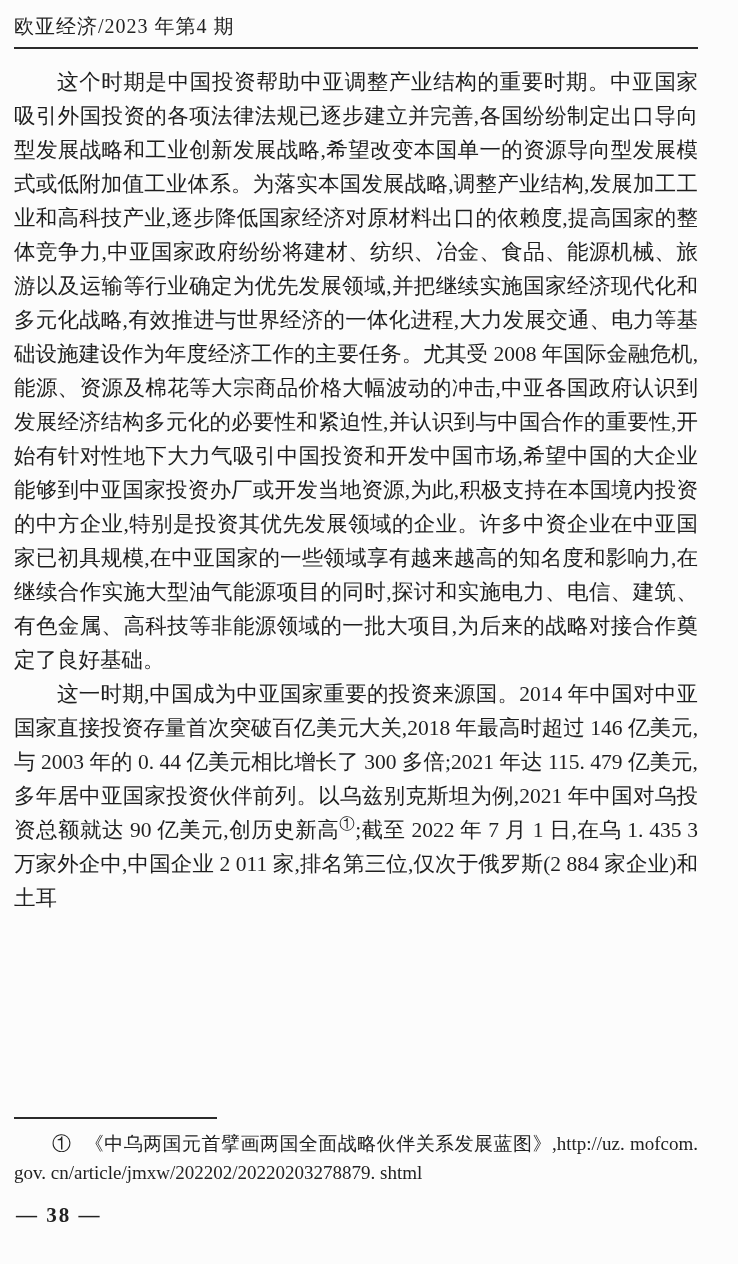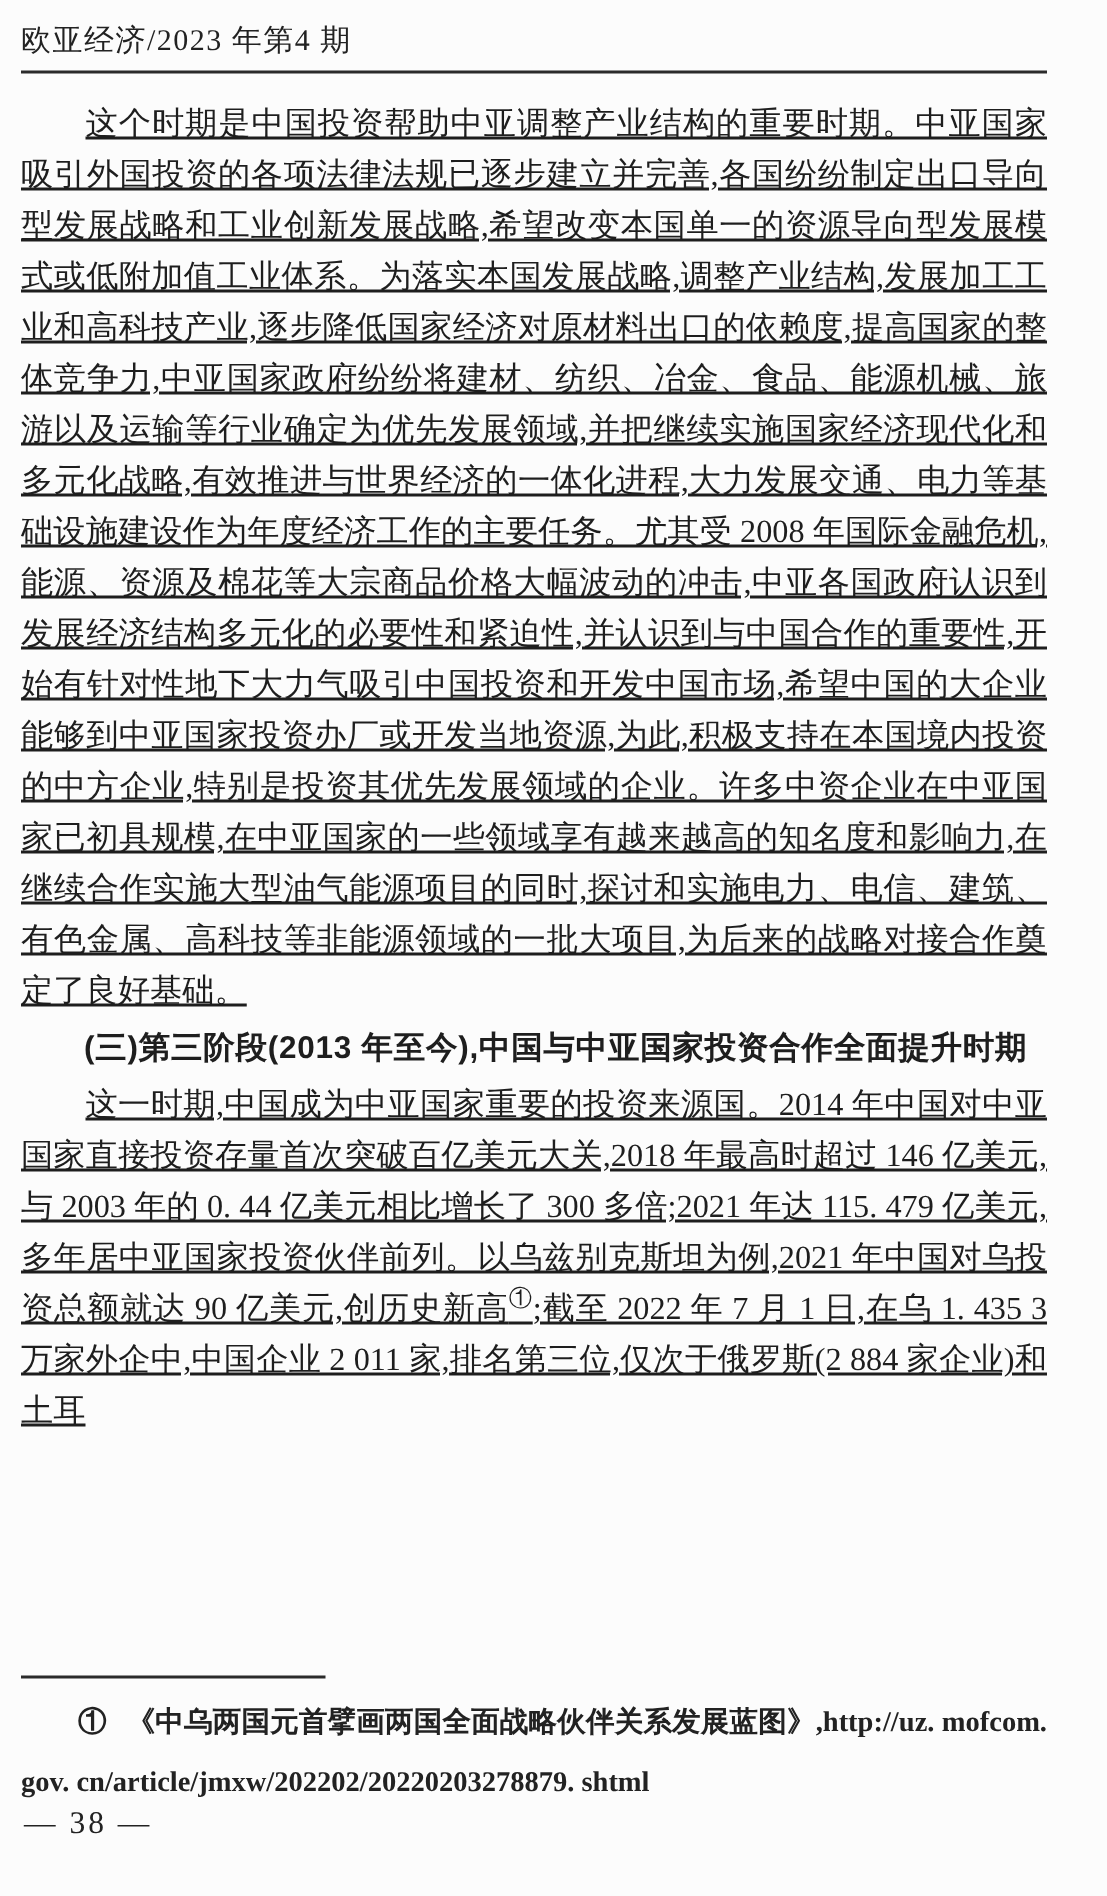--- a/index.html
+++ b/index.html
@@ -37,21 +37,20 @@
   
   .article {
     margin-top: 16px;
     font-size: 21.5px;
     line-height: 34px;
     text-align: justify;
   }
   .article p {
     margin: 0;
     text-indent: 2em;
-    text-decoration: underline;
   }
   .section-heading {
     font-family: "Liberation Sans", "DejaVu Sans", sans-serif;
     font-weight: bold;
     font-size: 21px;
     line-height: 34px;
     text-indent: 2em;
     margin: 5px 0 3px 0;
     letter-spacing: 0.5px;
   }
@@ -69,54 +68,53 @@
   }
   .footnote-divider {
     width: 203px;
     height: 0;
     border-top: 2px solid #2b2b2b;
     margin-bottom: 10px;
   }
   .footnote {
     margin: 0;
     font-size: 19px;
-    line-height: 40px;
+    line-height: 29px;
     text-align: justify;
     text-indent: 2em;
     color: #222;
-    font-weight: bold;
   }
   .footnote .fn-marker {
     margin-right: 0.7em;
   }
   
   .page-number {
     position: absolute;
     left: 16px;
     top: 1203px;
     font-size: 21px;
     letter-spacing: 2px;
     color: #222;
+    font-weight: bold;
   }
 </style>
 </head>
 <body>
 
 <div class="page">
   <div class="content">
 
     <div class="running-head">
       <span class="journal-issue">欧亚经济/2023 年第4 期</span>
     </div>
 
     <div class="article">
 
       <p>这个时期是中国投资帮助中亚调整产业结构的重要时期。中亚国家吸引外国投资的各项法律法规已逐步建立并完善,各国纷纷制定出口导向型发展战略和工业创新发展战略,希望改变本国单一的资源导向型发展模式或低附加值工业体系。为落实本国发展战略,调整产业结构,发展加工工业和高科技产业,逐步降低国家经济对原材料出口的依赖度,提高国家的整体竞争力,中亚国家政府纷纷将建材、纺织、冶金、食品、能源机械、旅游以及运输等行业确定为优先发展领域,并把继续实施国家经济现代化和多元化战略,有效推进与世界经济的一体化进程,大力发展交通、电力等基础设施建设作为年度经济工作的主要任务。尤其受 2008 年国际金融危机,能源、资源及棉花等大宗商品价格大幅波动的冲击,中亚各国政府认识到发展经济结构多元化的必要性和紧迫性,并认识到与中国合作的重要性,开始有针对性地下大力气吸引中国投资和开发中国市场,希望中国的大企业能够到中亚国家投资办厂或开发当地资源,为此,积极支持在本国境内投资的中方企业,特别是投资其优先发展领域的企业。许多中资企业在中亚国家已初具规模,在中亚国家的一些领域享有越来越高的知名度和影响力,在继续合作实施大型油气能源项目的同时,探讨和实施电力、电信、建筑、有色金属、高科技等非能源领域的一批大项目,为后来的战略对接合作奠定了良好基础。</p>
 
-      <div class="section-heading">(三)第三阶段(2013 年至今),中国与中亚国家投资合作全面提升时期</div>
 
 
       <p>
         <span>这一时期,中国成为中亚国家重要的投资来源国。2014 年中国对中亚国家直接投资存量首次突破百亿美元大关,2018 年最高时超过 146 亿美元,与 2003 年的 0. 44 亿美元相比增长了 300 多倍;2021 年达 115. 479 亿美元,多年居中亚国家投资伙伴前列。以乌兹别克斯坦为例,2021 年中国对乌投资总额就达 90 亿美元,创历史新高</span><sup class="fn-ref">①</sup><span>;截至 2022 年 7 月 1 日,在乌 1. 435 3 万家外企中,中国企业 2 011 家,排名第三位,仅次于俄罗斯(2 884 家企业)和土耳</span>
       </p>
 
     </div>
   </div>
 
   <div class="footnote-area">

